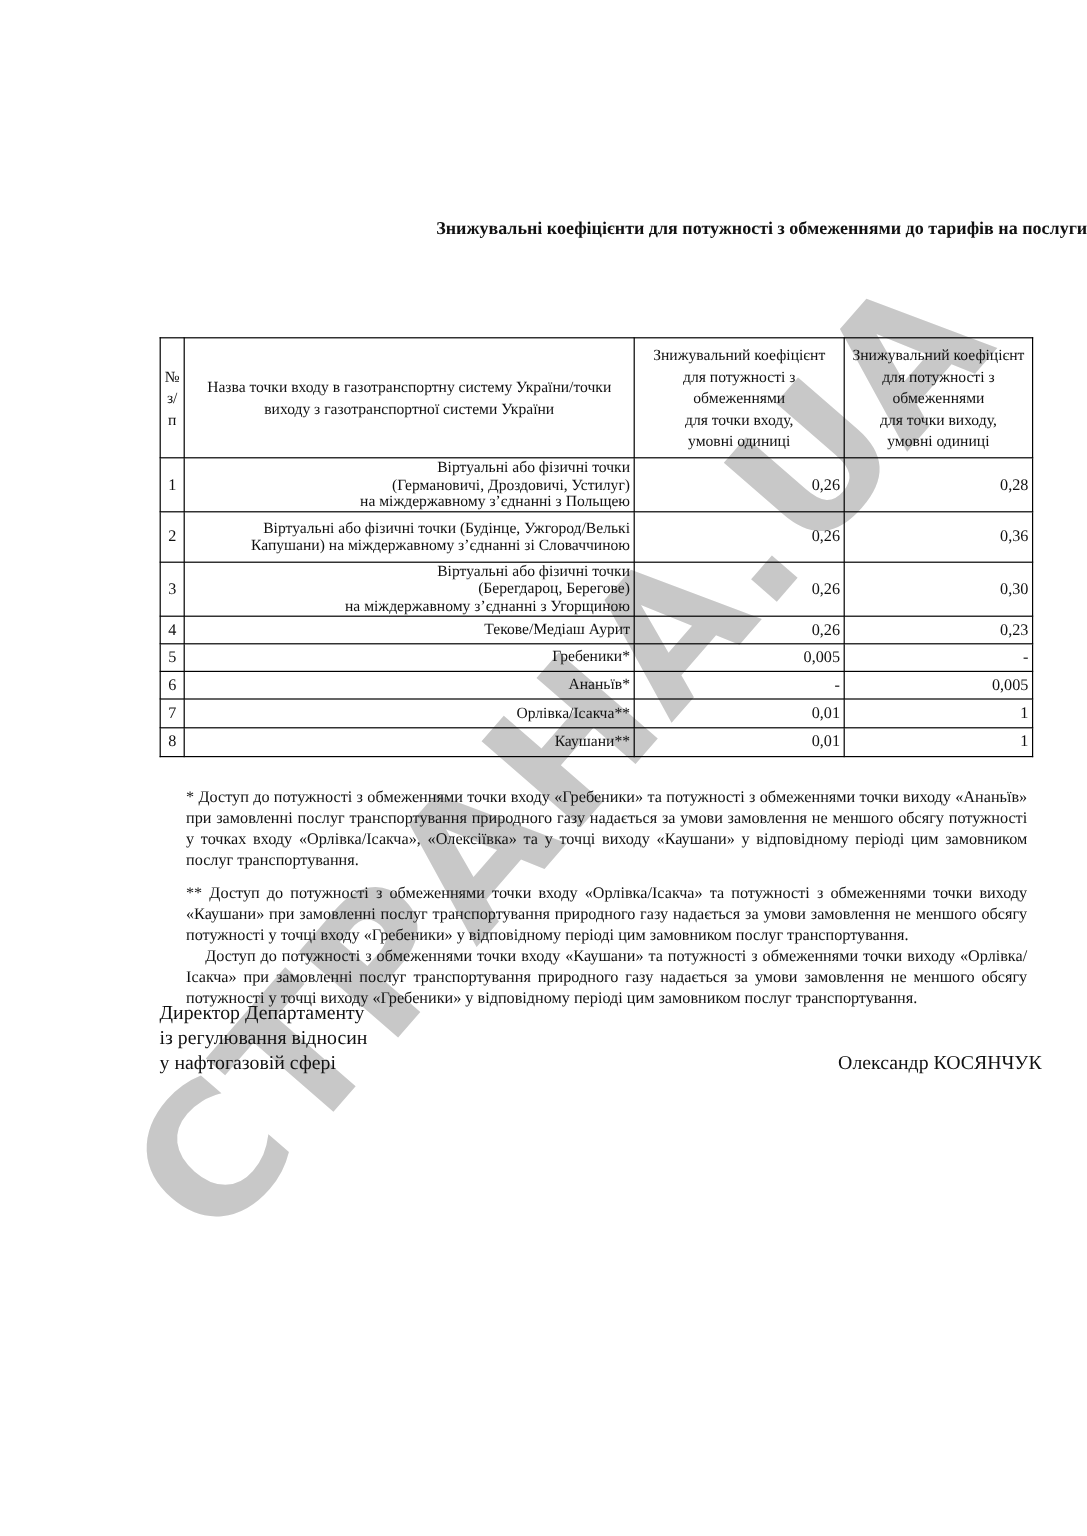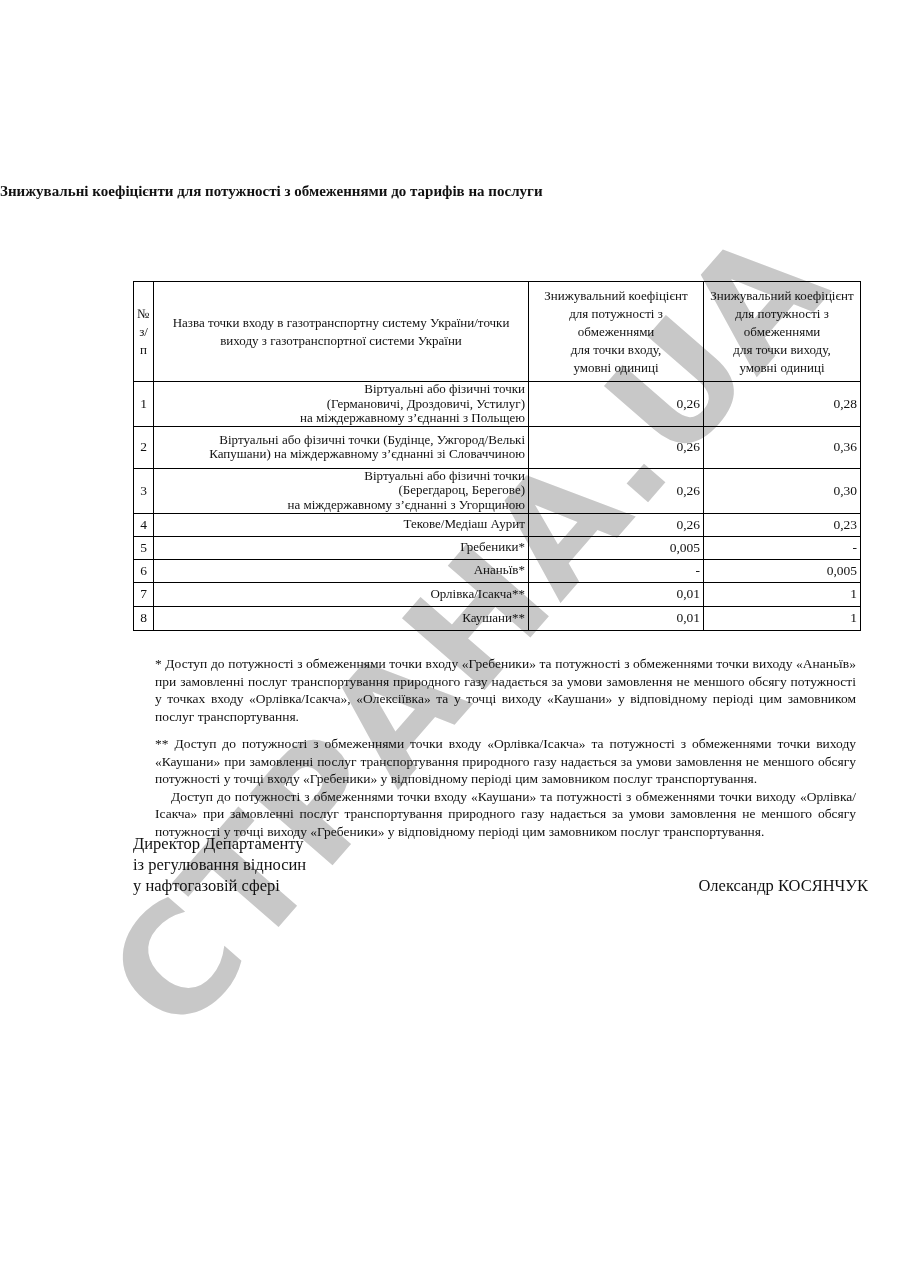--- a/index.html
+++ b/index.html
@@ -9,21 +9,21 @@
   }
   .watermark{
     position:absolute;left:468px;top:630px;
     transform:translate(-50%,-50%) rotate(-49deg);
     font-family:"DejaVu Sans",sans-serif;font-weight:bold;
     font-size:150px;letter-spacing:3px;color:#c8c8c8;
     white-space:nowrap;z-index:0;user-select:none;
   }
   .layer{position:absolute;z-index:1;}
   .appendix{top:96px;left:702px;font-size:15px;line-height:21px;}
-  .doc-title{top:181px;left:0;width:906px;text-align:left;font-weight:bold;
+  .doc-title{top:181px;left:0;width:906px;text-align:right;font-weight:bold;
     font-size:15px;line-height:20px;}
   .gas-table{top:281px;left:133px;border-collapse:collapse;table-layout:fixed;
     font-size:13.5px;}
   .gas-table th,.gas-table td{
     border:1.5px solid #000;padding:0 3px;vertical-align:middle;
     font-weight:normal;overflow:hidden;
   }
   .gas-table th{text-align:center;white-space:pre-line;font-size:13px;line-height:18px;}
   .col-num{width:20px;}
   .col-name{width:375px;}

